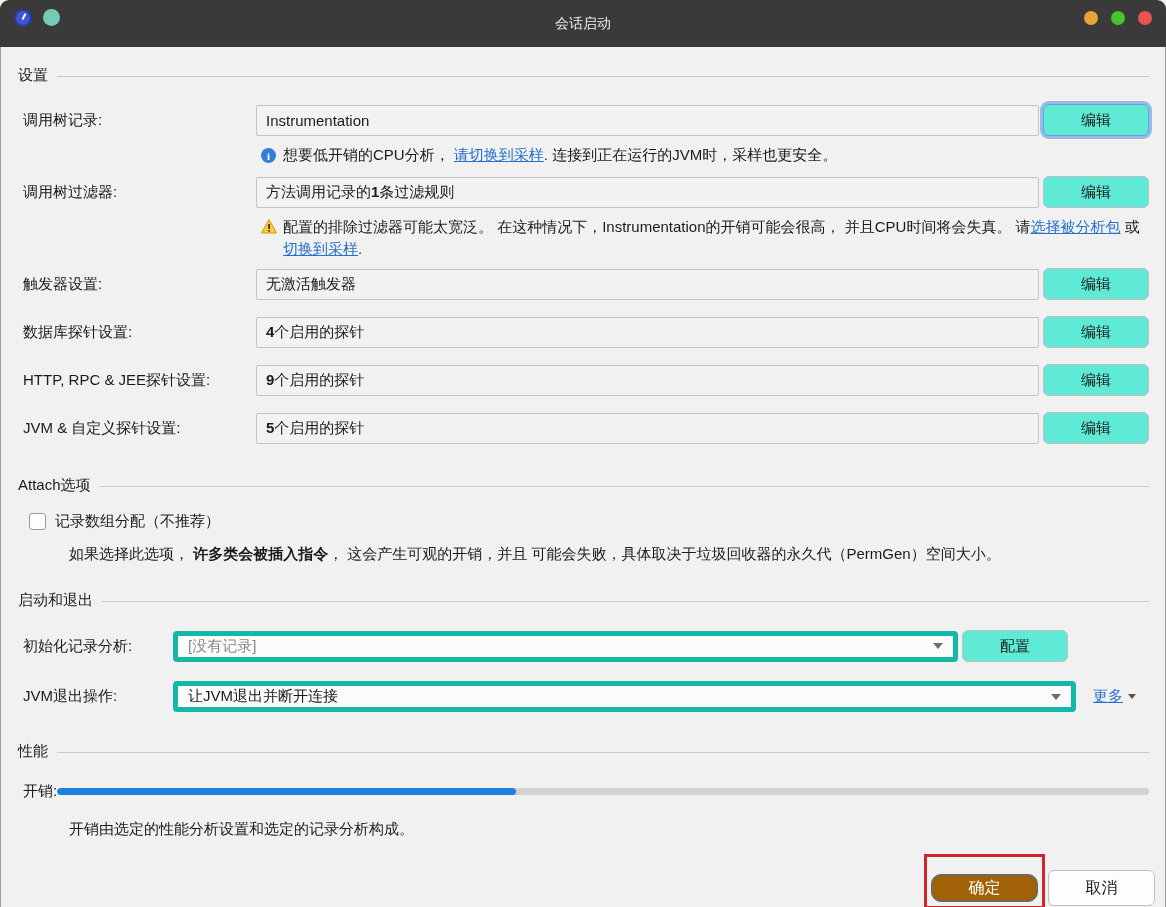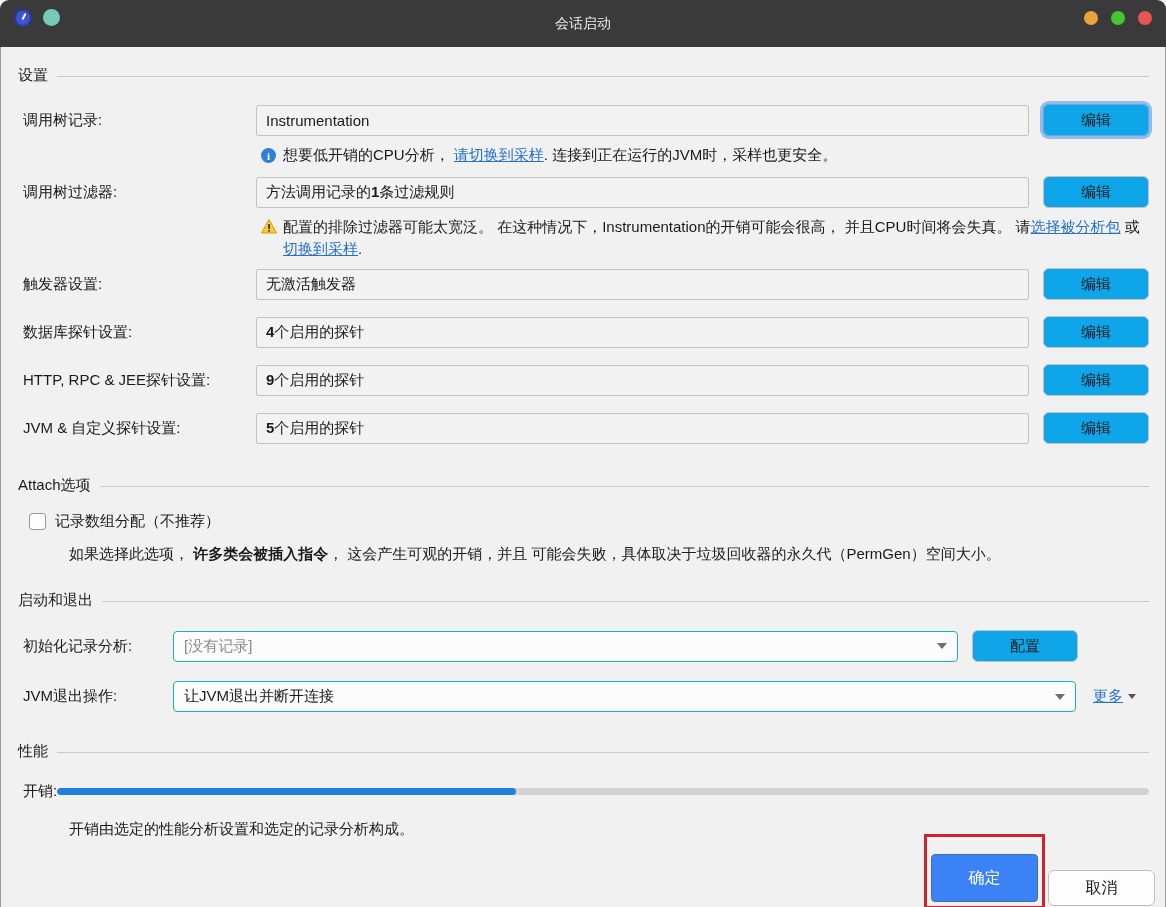--- a/index.html
+++ b/index.html
@@ -33,22 +33,22 @@
   .section-header { display:flex; align-items:center; gap:9px; height:21px; }
   .section-header .rule { flex:1; border-top:1px solid #c9c9c9; margin-top:2px; }
 
   .field-row { display:flex; align-items:center; margin-left:5px; }
   .field-row .row-label { width:233px; flex:none; }
   .rofield {
     flex:1; height:31px; background:#f2f2f2; border:1px solid #c3c3c3; border-radius:2px;
     display:flex; align-items:center; padding:0 9px; font-size:15px;
   }
   .btn {
-    width:106px; height:32px; margin-left:14px; flex:none;
-    background:#0ea5e9; border:1px solid #c0c0c0; border-radius:6px;
+    width:106px; height:32px; margin-left:4px; flex:none;
+    background:#5eead4; border:1px solid #c0c0c0; border-radius:6px;
     font-size:15px; color:#1a1a1a; display:flex; align-items:center; justify-content:center; cursor:pointer;
     font-family:inherit;
   }
   .btn.focused { border:1px solid #6ba3dd; box-shadow:0 0 0 3px #93bde8; }
 
   .note-row { display:flex; align-items:flex-start; margin:8px 0 10px 243px; line-height:22px; }
   .note-row .note-text { flex:1; max-width:893px; }
   .info-icon {
     width:15px; height:15px; border-radius:50%; background:#2f7fd6; color:#fff;
     font-size:11px; font-weight:bold; font-family:"Liberation Serif",serif;
@@ -60,38 +60,38 @@
 
   .gap16 { height:16px; } .gap18 { height:18px; }
 
   .checkbox-row { display:flex; align-items:center; margin:16px 0 12px 11px; gap:9px; }
   .checkbox { width:17px; height:17px; background:#fdfdfd; border:1px solid #9a9a9a; border-radius:3px; flex:none; }
   .indent-note { margin-left:51px; line-height:22px; max-width:1085px; }
 
   .combo-row { display:flex; align-items:center; margin-left:5px; }
   .combo-row .row-label { width:150px; flex:none; }
   .combo {
-    height:31px; background:#fbfbfb; border:1px solid #14b8a6; border-radius:4px;
+    height:31px; background:#fbfbfb; border:5px solid #14b8a6; border-radius:4px;
     display:flex; align-items:center; padding:0 10px; cursor:pointer;gap:37px;
   }
   .combo .combo-value { flex:1; }
   .combo .placeholder { color:#8a8a8a; }
   .caret { width:0; height:0; border-left:5px solid transparent; border-right:5px solid transparent; border-top:6px solid #6e6e6e; flex:none; margin-left:8px; }
   .more-link { margin-left:17px; display:flex; align-items:center; gap:5px; }
   .caret-sm { width:0; height:0; border-left:4px solid transparent; border-right:4px solid transparent; border-top:5px solid #555; }
 
   .perf-row { display:flex; align-items:center; margin-left:5px; }
   .perf-row .row-label { flex:none; }
   .progress { flex:1; height:7px; background:#d2d2d2; border-radius:4px; overflow:hidden; }
   .progress-fill { height:100%; background:#2080e0; border-radius:4px; }
 
   .footer { position:absolute; right:10px; bottom:9px; display:flex; align-items:flex-end; gap:3px; }
   .annotation-box { border:3px solid #cf2330; padding:17px 4px 4px 4px; }
   .btn-ok {
-    width:107px; height:48px; background:#3b82f6; border:1px solid #3a74ab; border-radius:4px;
+    width:107px; height:28px; background:#a16207; border:1px solid #3a74ab; border-radius:10px;
     color:#fff; font-size:16px; display:flex; align-items:center; justify-content:center; cursor:pointer;
     font-family:inherit;
   }
   .btn-cancel {
     width:107px; height:36px; background:#fdfdfd; border:1px solid #c0c0c0; border-radius:6px;
     color:#1a1a1a; font-size:16px; display:flex; align-items:center; justify-content:center; cursor:pointer;
     margin-bottom:3px; font-family:inherit;margin-top:48px;
   }
   b { font-weight:bold; }
 </style>

